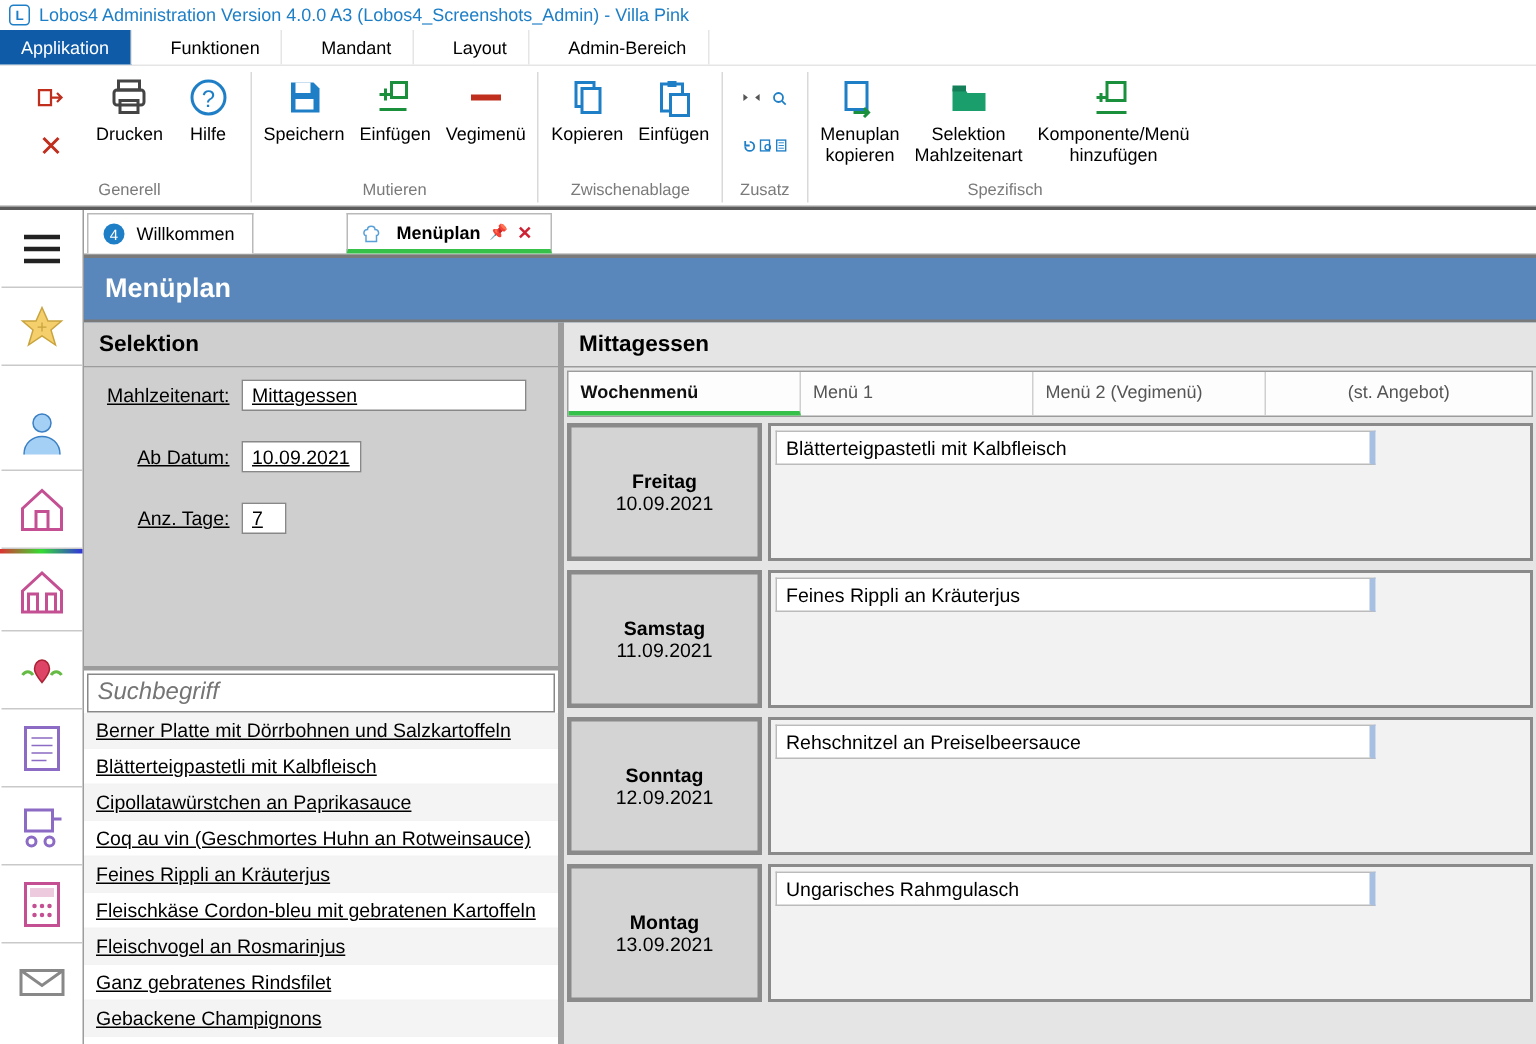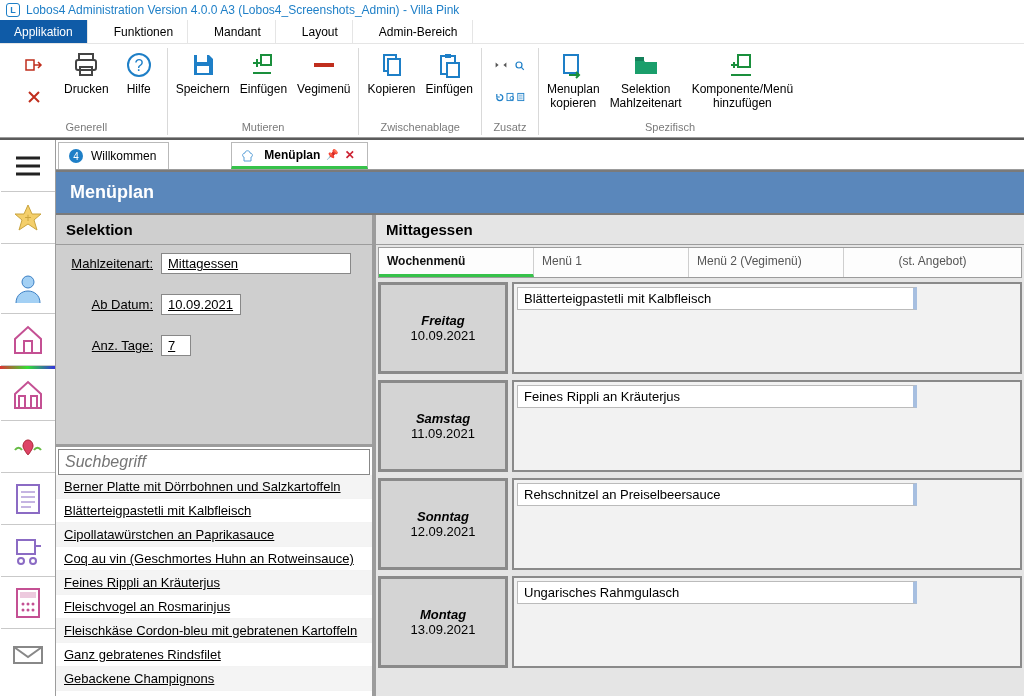--- a/index.html
+++ b/index.html
@@ -67,21 +67,21 @@
 
   
   .column-headers { display:flex; background:#fdfdfd; border:1px solid #9c9c9c; margin:2px;}
   .column-headers .colh { border-right:1px solid #cfcfcf; padding:6px 8px; font-size:12px; color:#555;}
   .column-headers .colh.active { font-weight:bold; color:#111; border-bottom:3px solid #36c24a; }
   .colh.c0{ width:155px;} .colh.c1{ width:155px;} .colh.c2{ width:155px;} .colh.c3{ flex:1; border-right:none;text-align:center;}
 
   .days-scroll { flex:1; overflow-y:auto; padding:2px; }
   .day-row { display:flex; gap:4px; margin-bottom:6px; }
   .day-cell { width:130px; height:92px; border:3px solid #8a8a8a; background:#d4d4d4; display:flex; flex-direction:column; align-items:center; justify-content:center; font-size:13px;}
-  .day-cell .dname { font-weight:bold;font-style:italic; }
+  .day-cell .dname { font-weight:bold; }
   .day-content { flex:1; border:2px solid #8a8a8a; background:#f2f2f2; padding:3px; }
   .dish-field { background:#fff; border:1px solid #bbb; border-right:4px solid #a7bfe0; padding:3px 6px; font-size:13px; width: 400px;}
 </style>
 </head>
 <body>
 
 <div class="titlebar">
   <span class="app-icon">L</span>
   <span>Lobos4 Administration Version 4.0.0 A3 (Lobos4_Screenshots_Admin) - Villa Pink</span>
 </div>
@@ -381,22 +381,22 @@
           <div style="height:60px;"></div>
         </div>
         <div class="search-area">
           <input class="search-input" placeholder="Suchbegriff" style="">
           <div class="results">
             <div class="row">Berner Platte mit Dörrbohnen und Salzkartoffeln</div>
             <div class="row">Blätterteigpastetli mit Kalbfleisch</div>
             <div class="row">Cipollatawürstchen an Paprikasauce</div>
             <div class="row">Coq au vin (Geschmortes Huhn an Rotweinsauce)</div>
             <div class="row">Feines Rippli an Kräuterjus</div>
+            <div class="row">Fleischkäse Cordon-bleu mit gebratenen Kartoffeln</div>
             <div class="row">Fleischvogel an Rosmarinjus</div>
-            <div class="row">Fleischkäse Cordon-bleu mit gebratenen Kartoffeln</div>
             <div class="row">Ganz gebratenes Rindsfilet</div>
             <div class="row">Gebackene Champignons</div>
             <div class="row">Gebackene Egli mit Sauce Tartar</div>
           </div>
         </div>
       </div>
 
       <div class="right-panel">
         <div class="section-title" style="background:#e5e5e5;">Mittagessen</div>
         <div class="column-headers">

